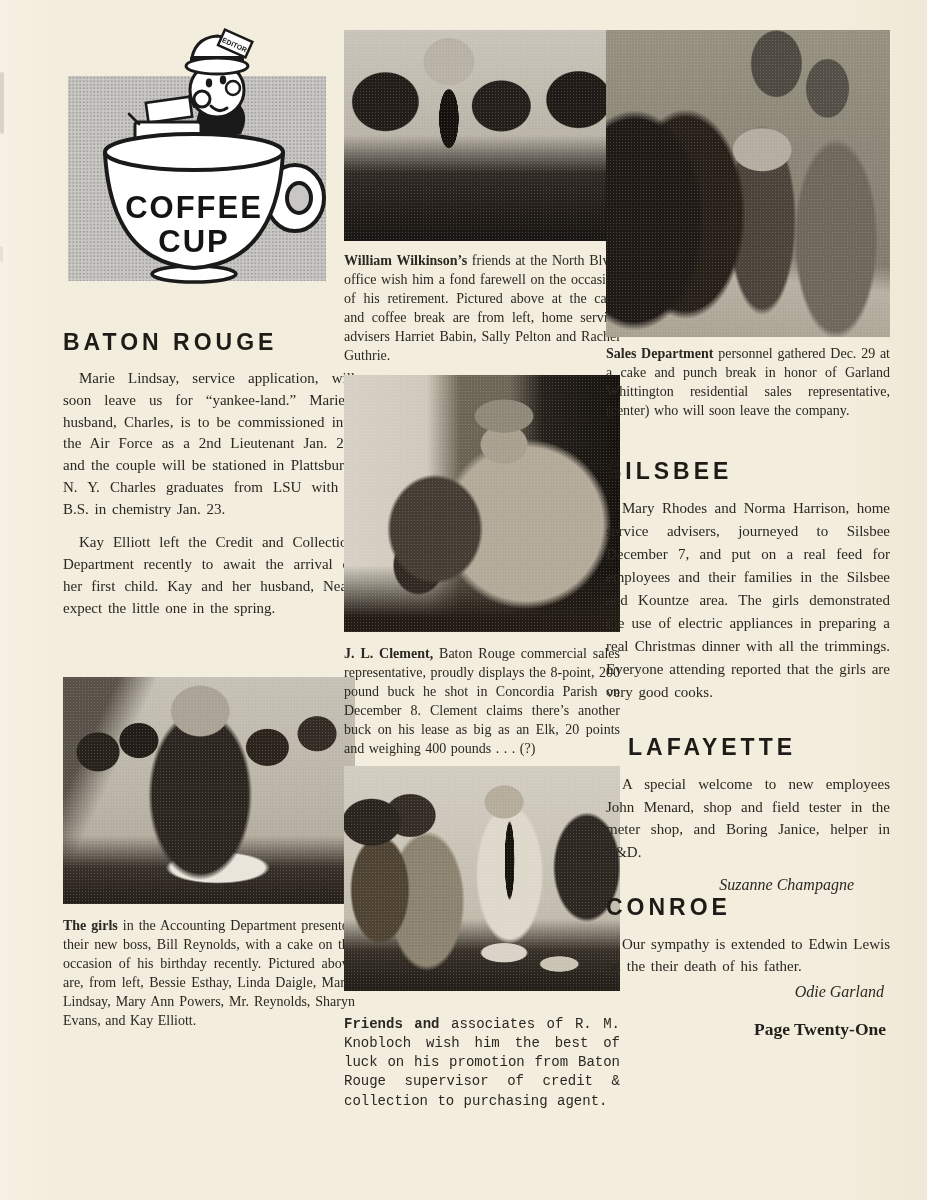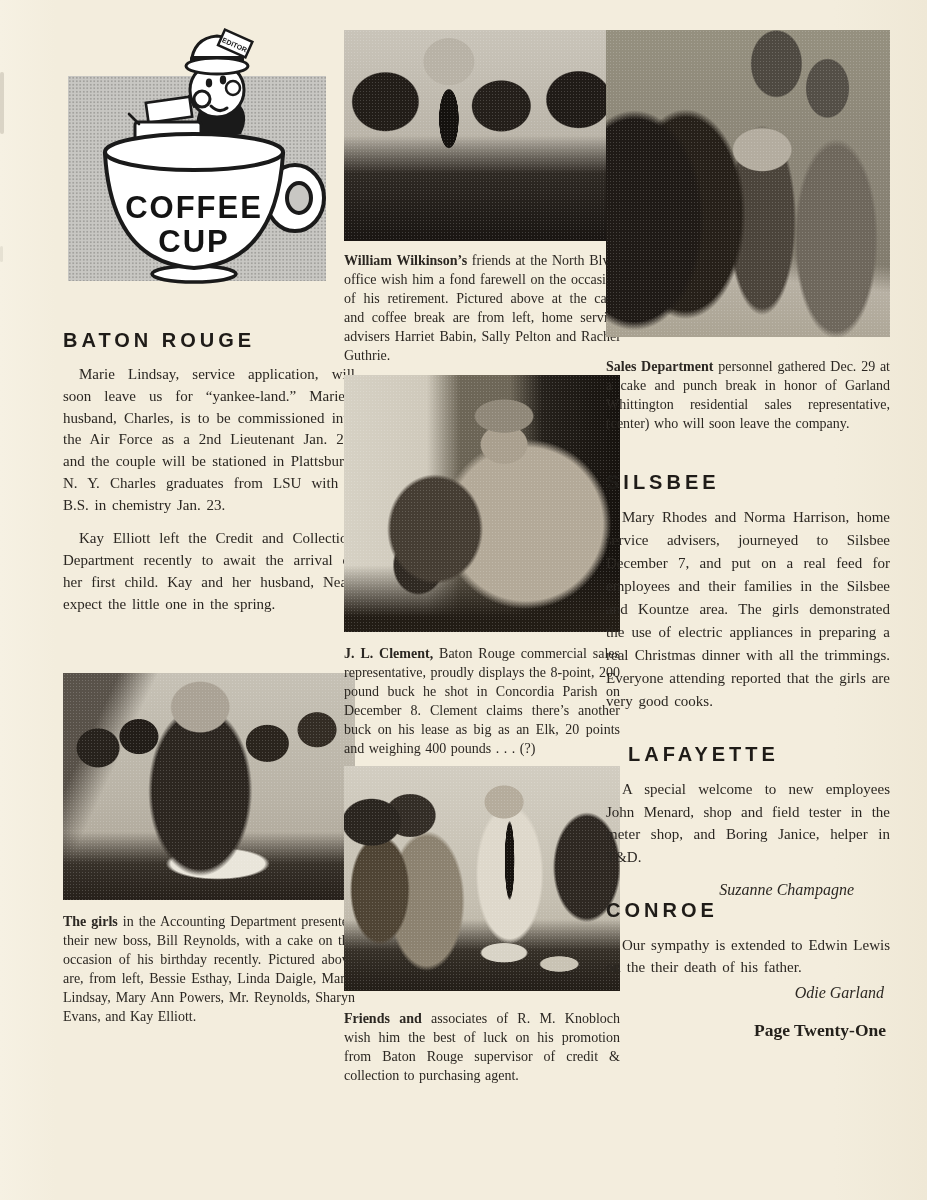--- a/index.html
+++ b/index.html
@@ -13,21 +13,21 @@
 
   .scan-smudge { position:absolute; background:#b9b2a2; opacity:.45; border-radius:3px; }
 
   .col { position:absolute; }
   .col-left  { left:63px;  top:22px; width:292px; }
   .col-mid   { left:344px; top:30px; width:276px; }
   .col-right { left:606px; top:30px; width:284px; }
 
   .heading {
     font-family:"Liberation Sans", sans-serif; font-weight:800;
-    font-size:20px; letter-spacing:4px; color:#1f1c18; margin:0 0 12px 0;
+    font-size:23px; letter-spacing:4px; color:#1f1c18; margin:0 0 12px 0;
   }
 
   .body-text { font-size:15px; line-height:1.45; text-align:justify; word-spacing:2px; }
   .body-text p { margin:0 0 12px 0; text-indent:16px; }
   .col-right .body-text { line-height:1.53; }
   .body-text.tight { line-height:1.47; }
   .body-text.tight p { margin:0 0 2px 0; }
 
   .caption { font-size:14px; line-height:1.36; text-align:justify; word-spacing:1px; }
   .caption .lead { font-weight:bold; }
@@ -215,29 +215,29 @@
     <div class="caption" style="margin-top:10px;">
       <span class="lead">William Wilkinson’s</span><span> friends at the North Blvd. office wish him a fond farewell on the occasion of his retirement. Pictured above at the cake and coffee break are from left, home service advisers Harriet Babin, Sally Pelton and Rachel Guthrie.</span>
     </div>
 
     <div class="photo photo-deer" style="margin-top:10px;" title="Black-and-white photo: man in a cap kneeling while holding an 8-point buck"></div>
     <div class="caption" style="margin-top:12px;">
       <span class="lead">J. L. Clement,</span><span> Baton Rouge commercial sales representative, proudly displays the 8-point, 200 pound buck he shot in Concordia Parish on December 8. Clement claims there’s another buck on his lease as big as an Elk, 20 points and weighing 400 pounds . . . (?)</span>
     </div>
 
     <div class="photo photo-knobloch" style="margin-top:8px;" title="Black-and-white photo: friends gathered around a refreshment table with cakes"></div>
-    <div class="caption" style="margin-top:18px;">
+    <div class="caption" style="margin-top:24px;font-family:Liberation Mono, monospace;">
       <span class="lead">Friends and</span><span> associates of R. M. Knobloch wish him the best of luck on his promotion from Baton Rouge supervisor of credit &amp; collection to purchasing agent.</span>
     </div>
   </div>
 
   <div class="col col-right">
 
     <div class="photo photo-sales" title="Black-and-white photo: sales department personnel standing around long tables at a cake and punch break"></div>
-    <div class="caption" style="margin-top:20px;">
+    <div class="caption" style="margin-top:7px;">
       <span class="lead">Sales Department</span><span> personnel gathered Dec. 29 at a cake and punch break in honor of Garland Whittington residential sales representative, (center) who will soon leave the company.</span>
     </div>
 
     <h2 class="heading" style="margin-top:38px;">SILSBEE</h2>
     <div class="body-text">
       <p>Mary Rhodes and Norma Harrison, home service advisers, journeyed to Silsbee December 7, and put on a real feed for employees and their families in the Silsbee and Kountze area. The girls demonstrated the use of electric appliances in preparing a real Christmas dinner with all the trimmings. Everyone attending reported that the girls are very good cooks.</p>
     </div>
 
     <h2 class="heading" style="margin-top:30px;margin-left:22px;">LAFAYETTE</h2>
     <div class="body-text">

